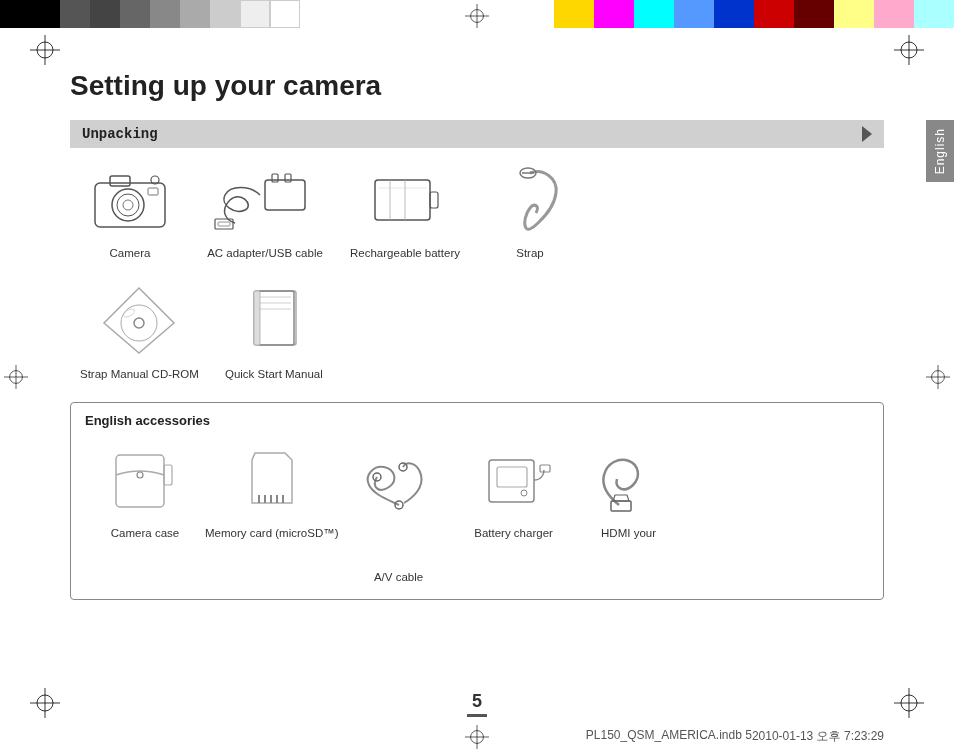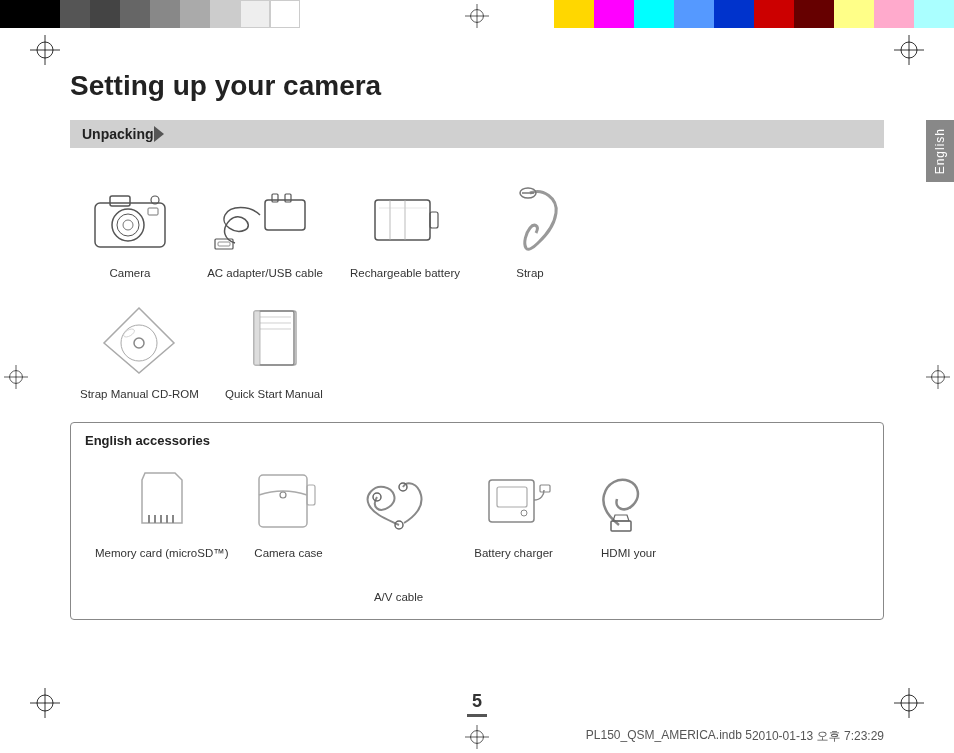--- a/index.html
+++ b/index.html
@@ -61,21 +61,23 @@
       margin-bottom: 18px;
       font-family: Arial, sans-serif;
     }
 
     
     .section-header {
       background: #d0d0d0;
       padding: 6px 12px;
       display: flex;
       align-items: center;
-      margin-bottom: 32px;
+      justify-content: space-between;
+      margin-bottom: 12px;
+      font-family: Liberation Mono, monospace;
     }
     .section-header-title {
       font-weight: bold;
       font-size: 14px;
       color: #222;
     }
     .section-arrow {
       width: 0;
       height: 0;
       border-left: 10px solid #555;
@@ -367,50 +369,50 @@
 
   </div>
 
   <div class="optional-box">
     <div class="optional-title">English accessories</div>
 
     <div class="items-row" style="margin-bottom:0; gap:10px;">
 
       <div class="item" style="min-width:100px;">
         <div class="item-icon">
+          <svg width="75" height="70" viewBox="0 0 75 70">
+
+            <rect x="8" y="10" width="48" height="52" rx="4" fill="none" stroke="#aaa" stroke-width="1.5"></rect>
+
+            <path d="M8 30 Q32 22 56 30" fill="none" stroke="#aaa" stroke-width="1.5"></path>
+
+            <circle cx="32" cy="30" r="3" fill="none" stroke="#888" stroke-width="1.2"></circle>
+
+            <rect x="56" y="20" width="8" height="20" rx="2" fill="none" stroke="#aaa" stroke-width="1.2"></rect>
+          </svg>
+        </div>
+        <span class="item-label">Camera case</span>
+      </div>
+
+      <div class="item" style="min-width:100px;">
+        <div class="item-icon">
           <svg width="70" height="70" viewBox="0 0 70 70">
 
             <polygon points="18,8 48,8 55,15 55,58 15,58 15,15" fill="none" stroke="#aaa" stroke-width="1.5"></polygon>
 
             <line x1="22" y1="58" x2="22" y2="50" stroke="#888" stroke-width="2"></line>
             <line x1="28" y1="58" x2="28" y2="50" stroke="#888" stroke-width="2"></line>
             <line x1="34" y1="58" x2="34" y2="50" stroke="#888" stroke-width="2"></line>
             <line x1="40" y1="58" x2="40" y2="50" stroke="#888" stroke-width="2"></line>
             <line x1="46" y1="58" x2="46" y2="50" stroke="#888" stroke-width="2"></line>
           </svg>
         </div>
         <span class="item-label">Memory card (microSD™)</span>
       </div>
 
-      <div class="item" style="min-width:100px;">
-        <div class="item-icon">
-          <svg width="75" height="70" viewBox="0 0 75 70">
-
-            <rect x="8" y="10" width="48" height="52" rx="4" fill="none" stroke="#aaa" stroke-width="1.5"></rect>
-
-            <path d="M8 30 Q32 22 56 30" fill="none" stroke="#aaa" stroke-width="1.5"></path>
-
-            <circle cx="32" cy="30" r="3" fill="none" stroke="#888" stroke-width="1.2"></circle>
-
-            <rect x="56" y="20" width="8" height="20" rx="2" fill="none" stroke="#aaa" stroke-width="1.2"></rect>
-          </svg>
-        </div>
-        <span class="item-label">Camera case</span>
-      </div>
-
       <div class="item" style="min-width:100px;gap:44px;">
         <div class="item-icon">
           <svg width="80" height="70" viewBox="0 0 80 70">
 
             <path d="M40 60 C30 55, 15 50, 10 40 C5 30, 15 20, 25 22 C35 24, 40 35, 30 42 C20 49, 12 42, 18 32" fill="none" stroke="#888" stroke-width="2"></path>
 
             <circle cx="18" cy="32" r="4" fill="none" stroke="#666" stroke-width="1.5"></circle>
 
             <circle cx="40" cy="60" r="4" fill="none" stroke="#666" stroke-width="1.5"></circle>
 

